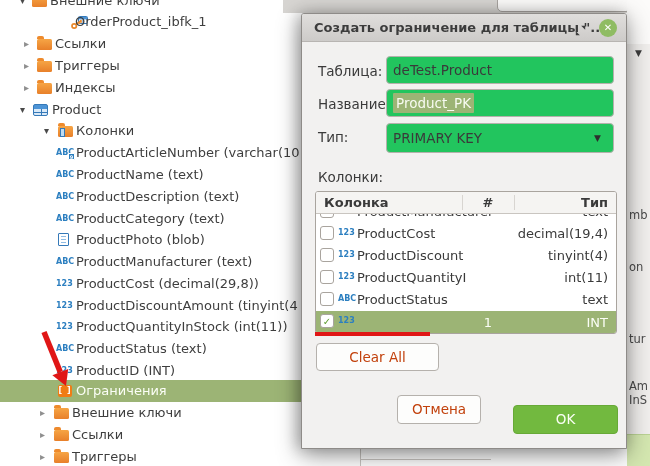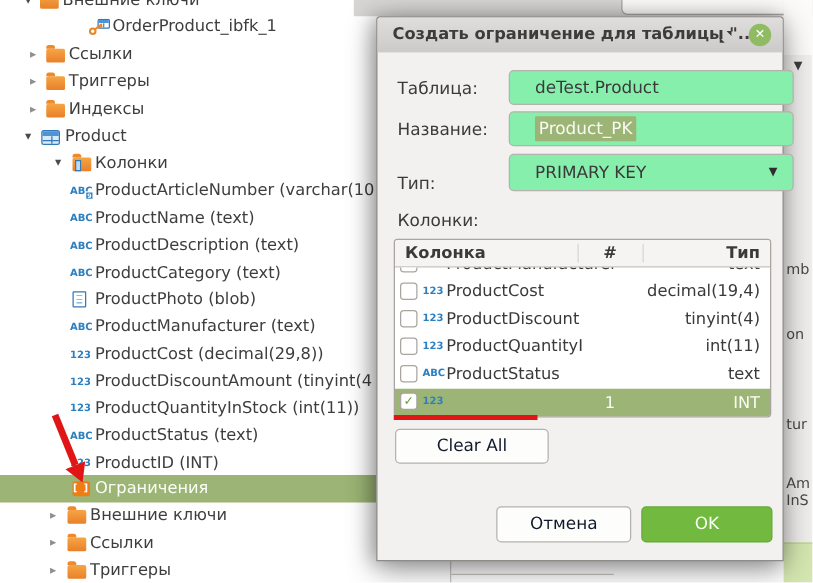--- a/index.html
+++ b/index.html
@@ -52,22 +52,22 @@
             border:1px solid #8E8B88; border-radius:3px 3px 0 0; z-index:20;
             box-shadow:0 6px 24px rgba(0,0,0,.42), -4px 0 14px rgba(0,0,0,.18); font-size:13.5px; color:#3a3a3a; }
   .titlebar { position:absolute; left:0; top:0; right:0; height:28px; background:linear-gradient(#E0DEDC,#CDCBC9);
               border-bottom:1px solid #B8B5B2; border-radius:2px 2px 0 0; }
   .titlebar .title { position:absolute; left:12px; top:0; line-height:28px; font-weight:bold; font-size:13px; color:#3c3c3c; }
   .restore { position:absolute; right:40px; top:9px; width:11px; height:11px; }
   .closebtn { position:absolute; right:9px; top:5px; width:18px; height:18px; background:#8FBC63; border-radius:50%;
               color:#fff; font-size:10px; font-weight:bold; text-align:center; line-height:18px; cursor:default; }
 
   .flabel { position:absolute; left:16px; line-height:16px; }
-  .field { position:absolute; left:105px; width:228px; height:28px; background:#86efac; border:1px solid #B5B1AC;
-           border-radius:4px; line-height:26px; padding-left:20px; white-space:nowrap; overflow:hidden; }
+  .field { position:absolute; left:84px; width:228px; height:28px; background:#22c55e; border:1px solid #B5B1AC;
+           border-radius:4px; line-height:26px; padding-left:6px; white-space:nowrap; overflow:hidden; }
   .selhl { background:#9CB475; color:#F8FBF2; padding:2px 3px; border-radius:1px; }
   .ddarrow { position:absolute; right:12px; top:0; line-height:28px; font-size:9px; color:#2e2e2e; }
 
   .grid { position:absolute; left:13px; top:177px; width:302px; height:143px; background:#fff;
           border:1px solid #A9A49E; border-radius:3px; overflow:hidden; font-size:13px; }
   .ghead { position:absolute; left:0; top:0; right:0; height:22px; background:#F5F4F2; border-bottom:1px solid #C9C5C0;
            font-weight:bold; line-height:22px; }
   .ghead .c1 { position:absolute; left:8px; }
   .ghead .c2 { position:absolute; left:146px; width:52px; text-align:center; }
   .ghead .c3 { position:absolute; right:8px; }
@@ -82,23 +82,23 @@
   .grow .gname { position:absolute; left:41px; white-space:nowrap; }
   .grow .gnum { position:absolute; left:146px; width:52px; text-align:center; }
   .grow .gtype { position:absolute; right:8px; }
   .grow.partial { height:9px; overflow:hidden; }
   .pshift { position:relative; margin-top:-13px; height:22px; line-height:22px; }
   .pshift .cb { top:3px; }
 
   .redline { position:absolute; left:13px; top:318px; width:115px; height:4px; background:#E01616; z-index:5; }
 
   .btn { position:absolute; background:#FDFDFC; border:1px solid #B5B1AC; border-radius:4px;
-         text-align:center; font-size:13.5px; color:#0f172a; }
+         text-align:center; font-size:13.5px; color:#c2410c; }
   .btn.clear { left:14px; top:329px; width:123px; height:28px; line-height:26px; }
-  .btn.cancel { left:95px; top:391px; width:108px; height:29px; line-height:27px; }
+  .btn.cancel { left:95px; top:381px; width:84px; height:29px; line-height:27px; }
   .btn.ok { left:211px; top:391px; width:105px; height:29px; line-height:27px;
             background:#72B93F; border-color:#67A937; color:#FAFFF5; }
 </style>
 </head>
 <body>
 
 <div class="stage">
 
   <div class="tree">
 
@@ -115,21 +115,21 @@
           <rect x="8" y="1" width="8" height="2.4" fill="#4D94D6"></rect>
           <line x1="12" y1="3.5" x2="12" y2="7" stroke="#3579B8" stroke-width="0.9"></line>
           <g stroke="#E8872B" stroke-width="1.7" fill="none">
             <circle cx="3.2" cy="10" r="2.2"></circle>
             <path d="M5.1 8.4 L10.5 4.2"></path>
             <path d="M7.6 6.2 L9 7.8"></path>
             <path d="M9.2 5 L10.6 6.6"></path>
           </g>
         </svg>
       </span>
-      <span class="lbl" style="left:90px">OrderProduct_ibfk_1</span>
+      <span class="lbl" style="left:75px">OrderProduct_ibfk_1</span>
     </div>
 
     <div class="trow" style="top:33px">
       <span class="arw" style="left:24px">▸</span>
       <span class="icn folder" style="left:37px"></span>
       <span class="lbl" style="left:55px">Ссылки</span>
     </div>
 
     <div class="trow" style="top:55px">
       <span class="arw" style="left:24px">▸</span>
@@ -258,21 +258,21 @@
     </div>
 
     <span class="flabel" style="top:49px">Таблица:</span>
     <div class="field" style="top:42px">deTest.Product</div>
 
     <span class="flabel" style="top:82px">Название:</span>
     <div class="field" style="top:75px">
       <span class="selhl">Product_PK</span>
     </div>
 
-    <span class="flabel" style="top:125px">Тип:</span>
+    <span class="flabel" style="top:115px">Тип:</span>
     <div class="field" style="top:109px;height:30px;line-height:28px">
       <span>PRIMARY KEY</span>
       <span class="ddarrow">▼</span>
     </div>
 
     <span class="flabel" style="top:155px">Колонки:</span>
 
     <div class="grid">
       <div class="ghead">
         <span class="c1">Колонка</span>

